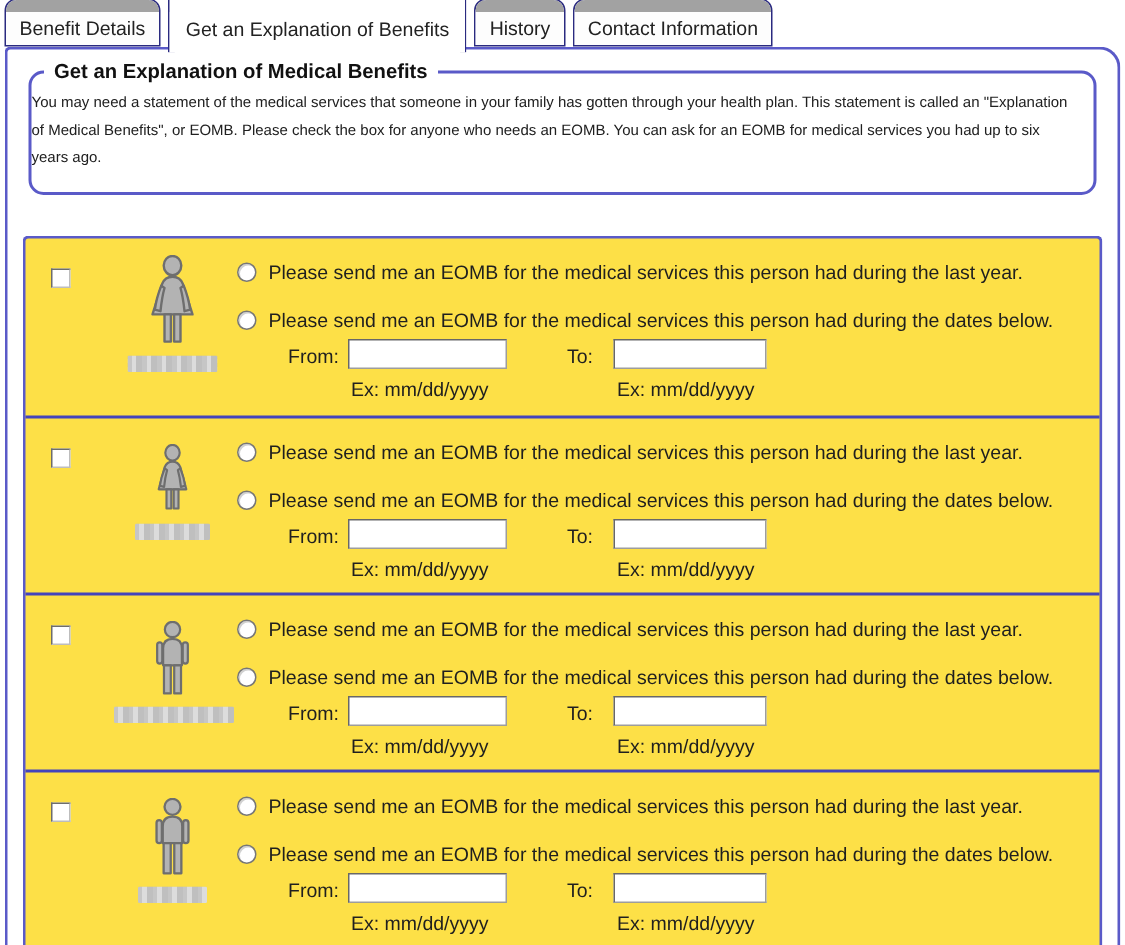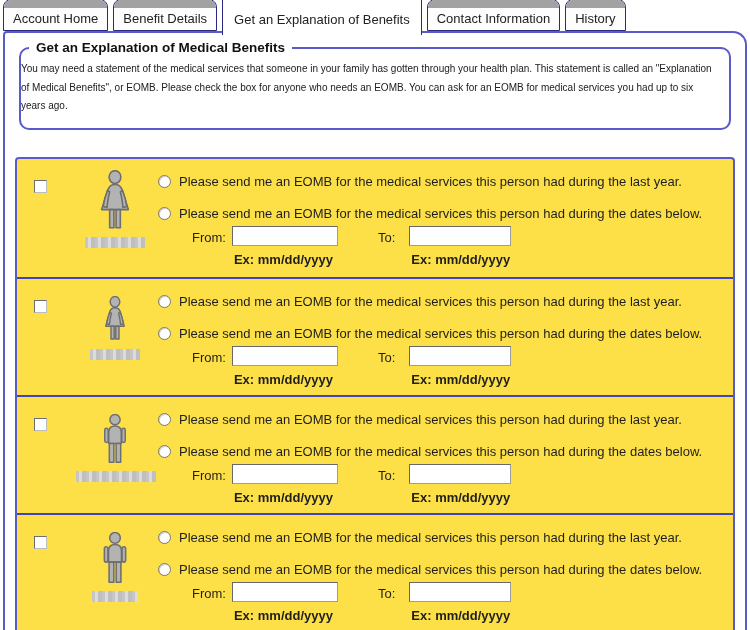--- a/index.html
+++ b/index.html
@@ -78,47 +78,43 @@
   .opt.second{margin-bottom:4px;}
   .dates{display:flex;margin-left:38px;font-size:13px;}
   .dl{padding-top:4px;margin-right:6px;}
   .dl.to{margin-left:40px;margin-right:14px;}
   .dg input{
     width:106px;height:20px;box-sizing:border-box;padding:2px 3px;
     border:1px solid #9d9d9d;border-top-color:#686868;border-left-color:#686868;
     font-size:13px;font-family:"Liberation Sans",sans-serif;background:#fff;
   }
   .dg.togrp input{width:102px;}
-  .dg .hint{margin:6px 0 0 2px;font-size:13px;color:#1f1f1f;font-weight:bold;}
+  .dg .hint{margin:6px 0 0 2px;font-size:13px;color:#1f1f1f;}
   
   .person{display:block;margin:0 auto;}
 </style>
 </head>
 <body>
 
 <div class="tabbar">
   <div class="tab">
     <div class="cap"></div>
-    <div class="lbl">Account Home</div>
+    <div class="lbl">Benefit Details</div>
+  </div>
+  <div class="tab active">
+    <div class="cap"></div>
+    <div class="lbl">Get an Explanation of Benefits</div>
   </div>
   <div class="tab">
     <div class="cap"></div>
-    <div class="lbl">Benefit Details</div>
-  </div>
-  <div class="tab active">
-    <div class="cap"></div>
-    <div class="lbl">Get an Explanation of Benefits</div>
+    <div class="lbl">History</div>
   </div>
   <div class="tab">
     <div class="cap"></div>
     <div class="lbl">Contact Information</div>
-  </div>
-  <div class="tab">
-    <div class="cap"></div>
-    <div class="lbl">History</div>
   </div>
 </div>
 
 <div class="panel">
 
   <fieldset class="intro">
     <legend>Get an Explanation of Medical Benefits</legend>
     <p>You may need a statement of the medical services that someone in your family has gotten through your health plan. This statement is called an "Explanation of Medical Benefits", or EOMB. Please check the box for anyone who needs an EOMB. You can ask for an EOMB for medical services you had up to six years ago.</p>
   </fieldset>
 

